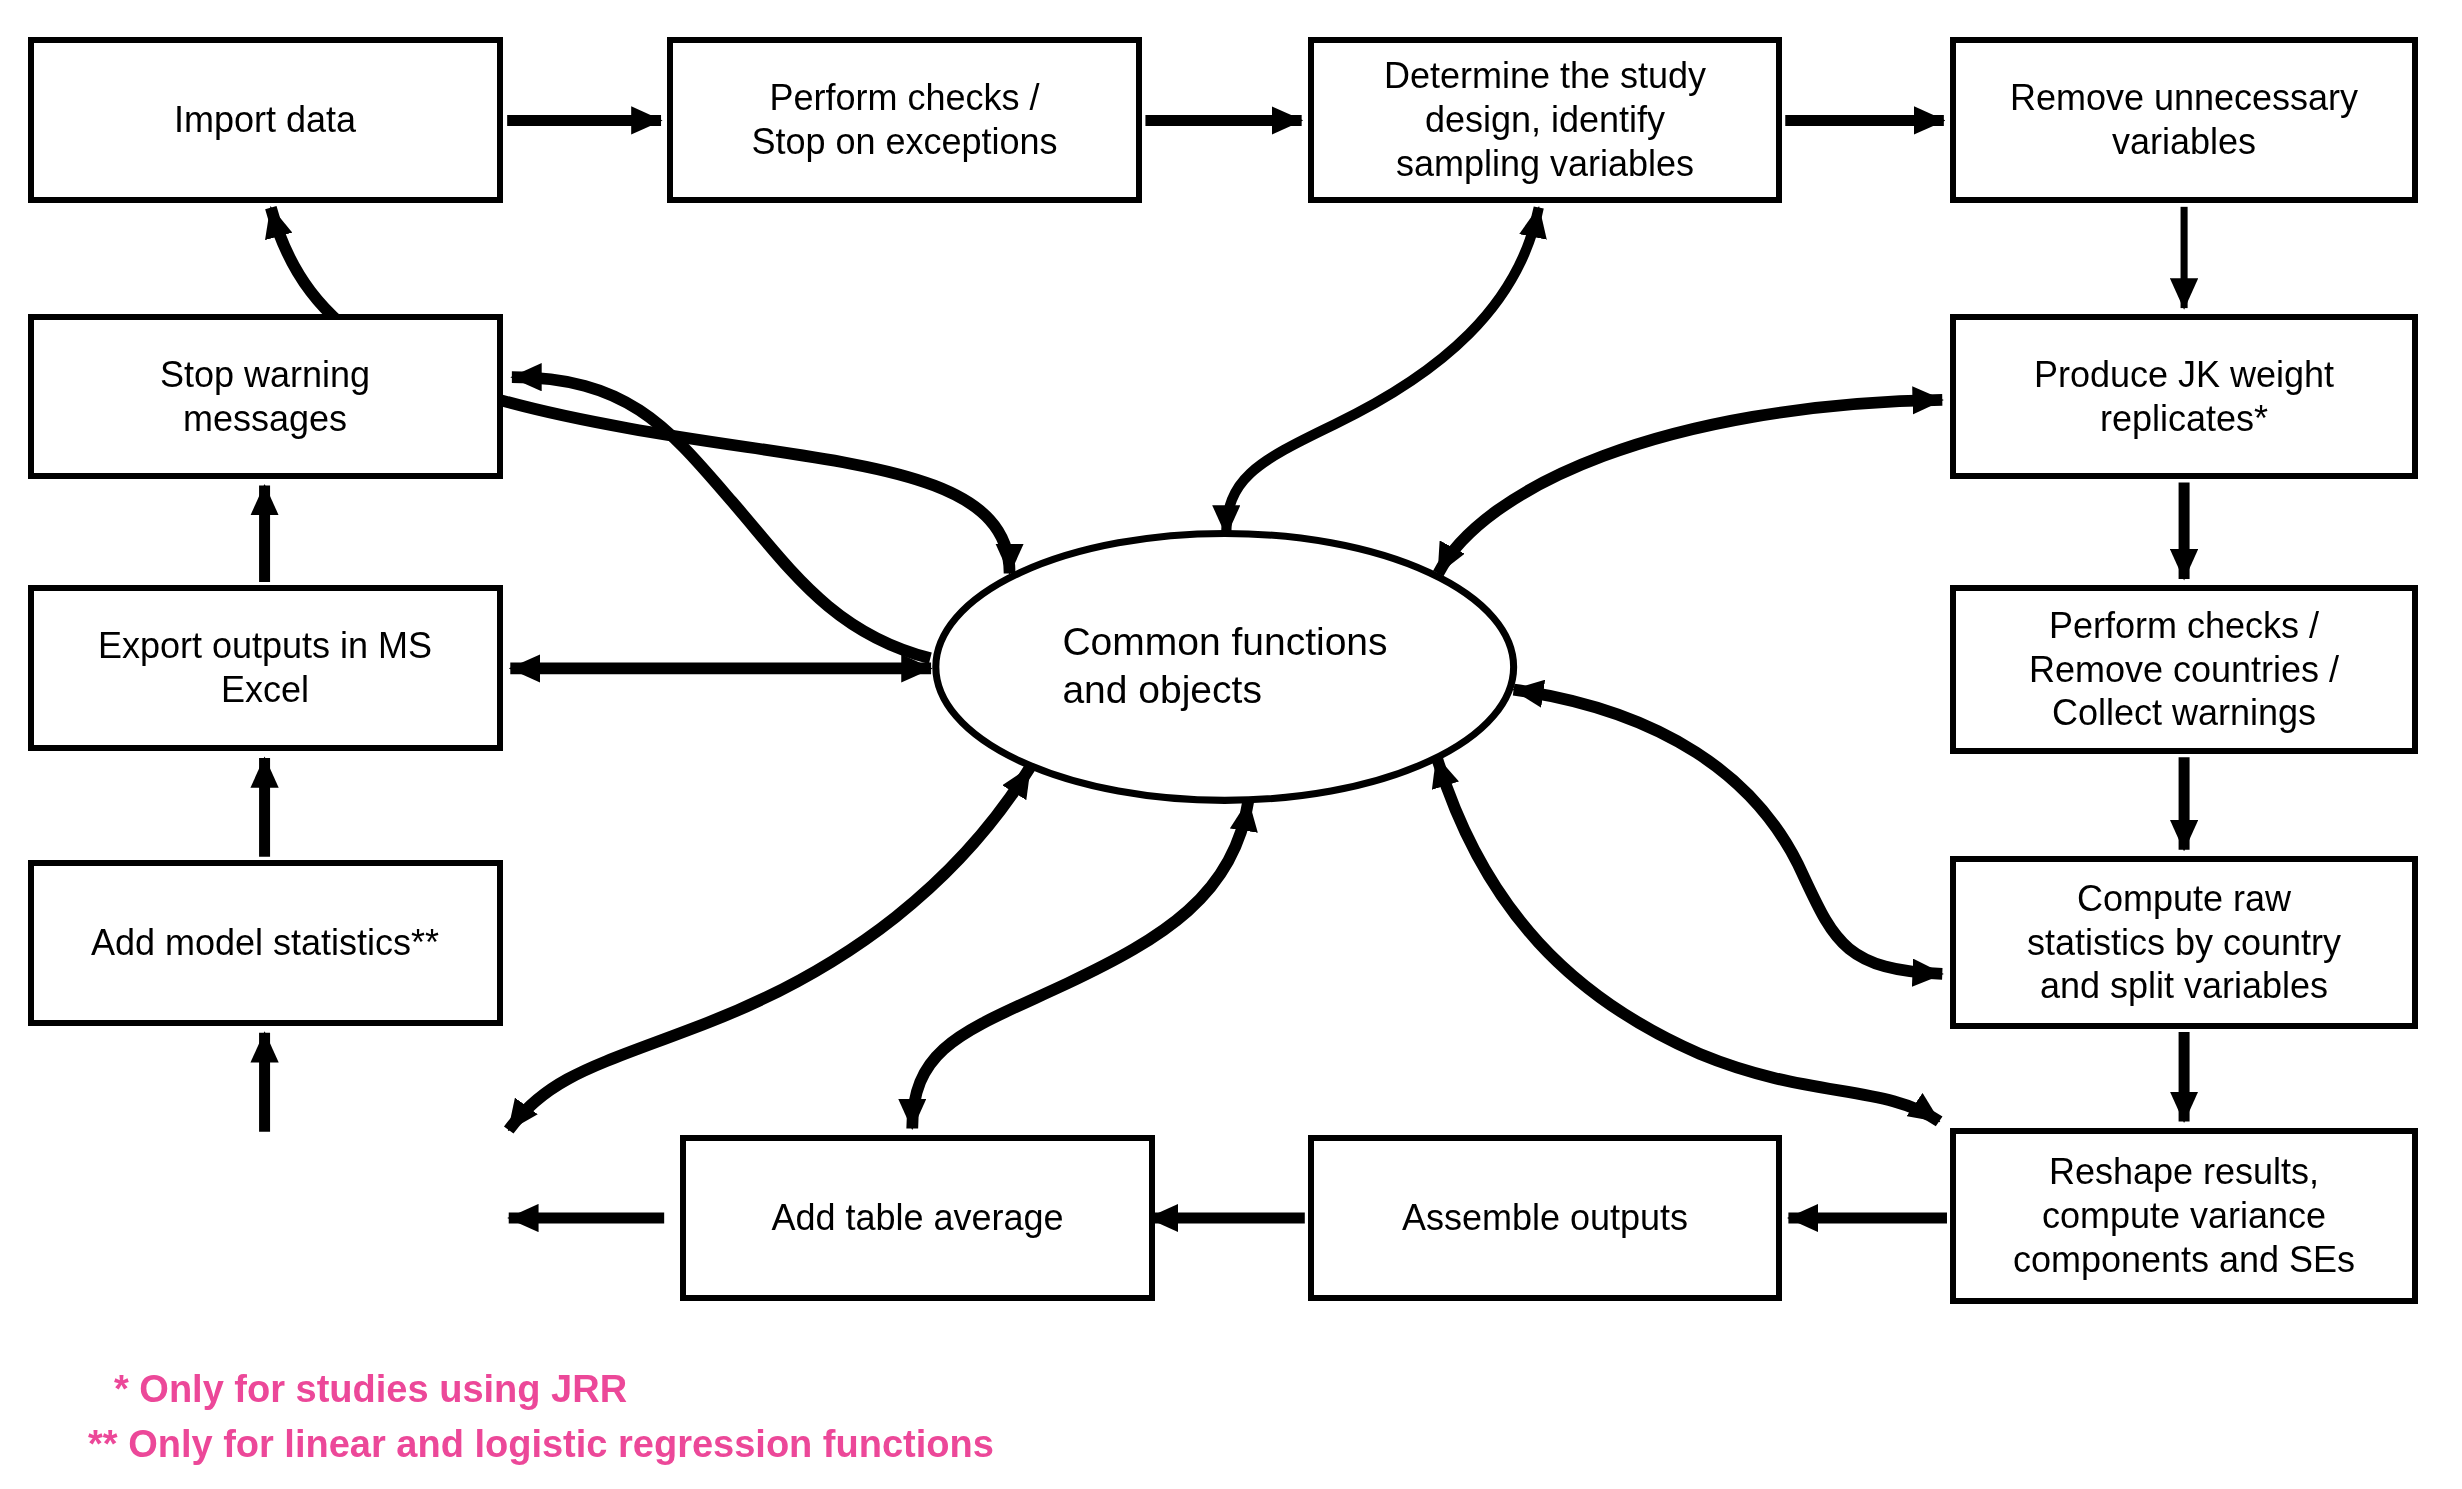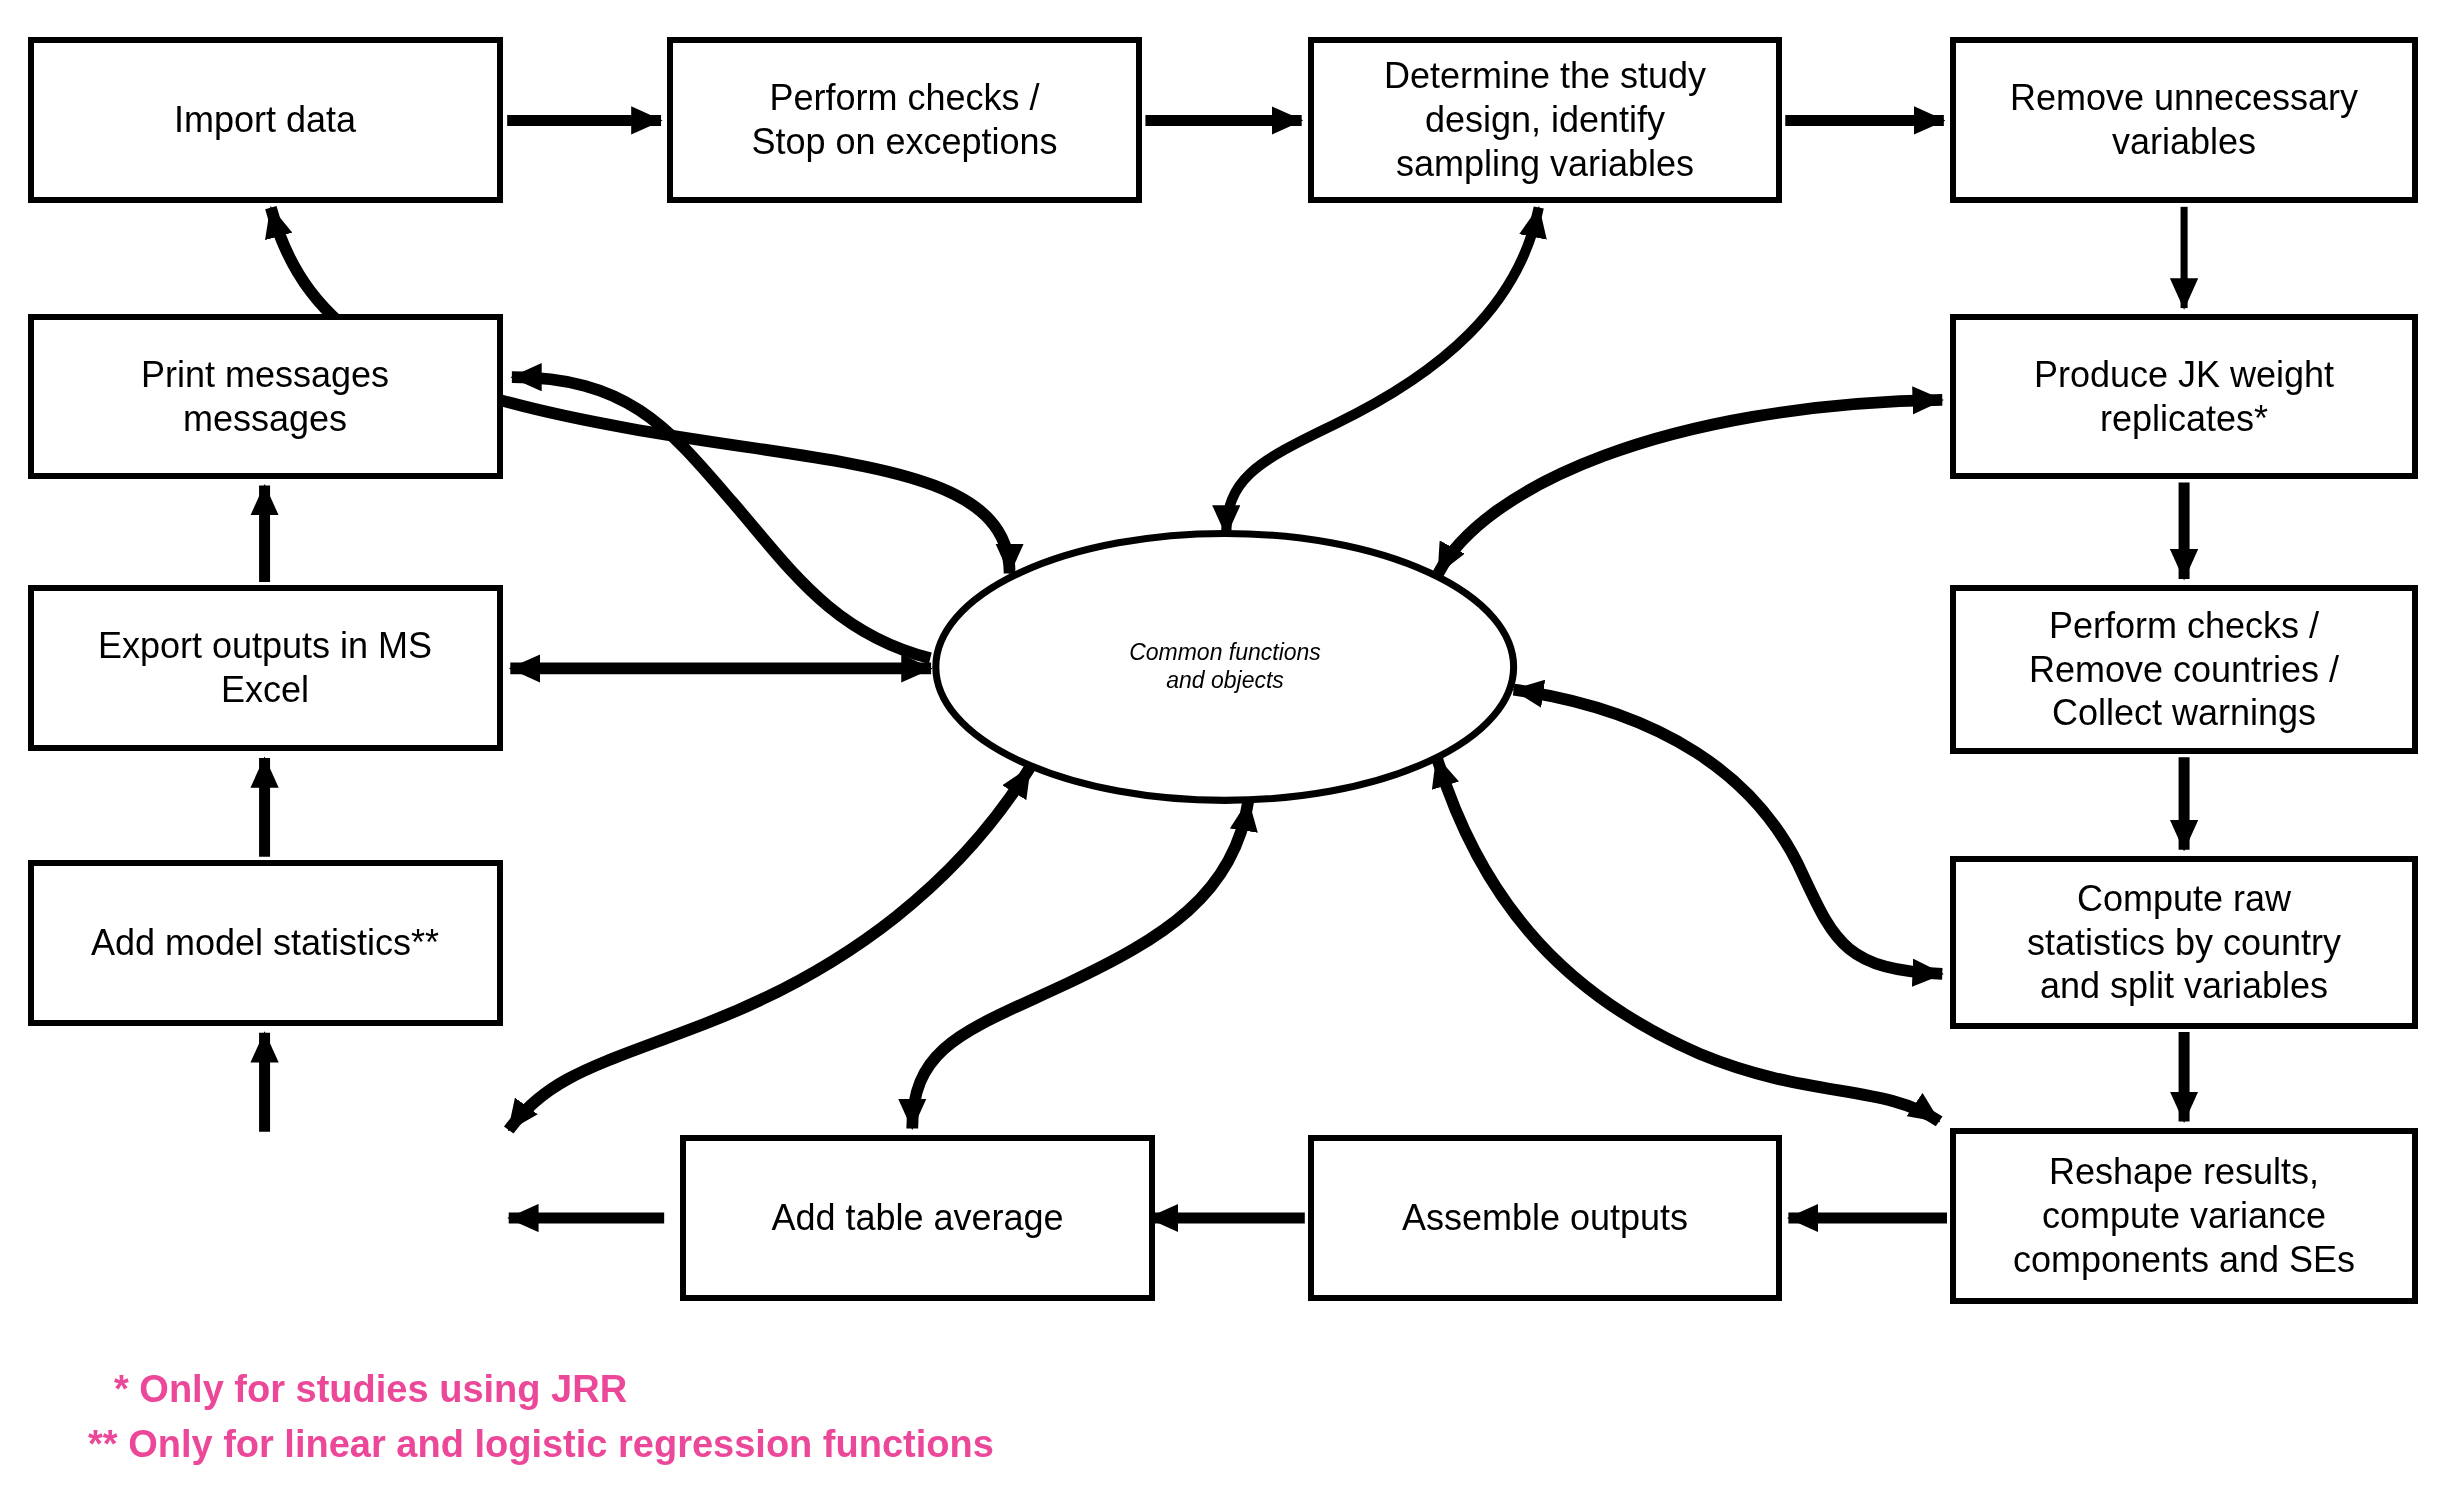--- a/index.html
+++ b/index.html
@@ -35,27 +35,25 @@
     line-height: 1.22;
     color: #000000;
     white-space: pre-line;
   }
   .ellipse-label {
     position: absolute;
     z-index: 2;
     display: flex;
     align-items: center;
     justify-content: center;
-    text-align: center;
-    font-size: 23px;
+    font-size: 39px;
     line-height: 1.22;
     color: #000000;
     white-space: pre-line;
     background: transparent;
-    font-style: italic;
   }
   .footnote {
     position: absolute;
     z-index: 2;
     font-size: 38px;
     color: #ec4899;
     white-space: pre;
     font-weight: bold;
   }
 </style>
@@ -143,21 +141,21 @@
     <span>Add table average</span>
   </div>
   <div class="node" style="left:27.5px; top:860px; width:475px; height:166px;">
     <span>Add model statistics**</span>
   </div>
   <div class="node" style="left:27.5px; top:585px; width:475px; height:166px;">
     <span>Export outputs in MS
 Excel</span>
   </div>
   <div class="node" style="left:27.5px; top:314px; width:475px; height:165px;">
-    <span>Print messages
+    <span>Stop warning
 messages</span>
   </div>
 
   <div class="ellipse-label" style="left:966px; top:572px; width:518px; height:188px;">Common functions
 and objects</div>
 
   <div class="footnote" style="left:114px; top:1368px;">* Only for studies using JRR</div>
   <div class="footnote" style="left:88px; top:1423px;">** Only for linear and logistic regression functions</div>
 
 </div>

